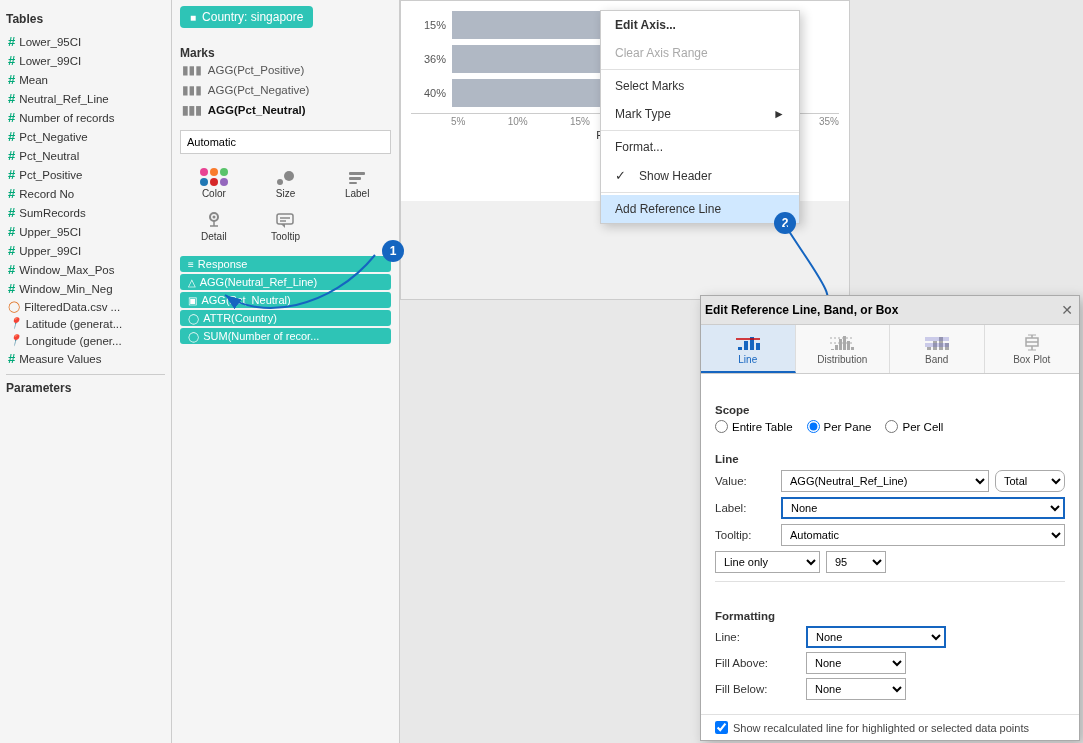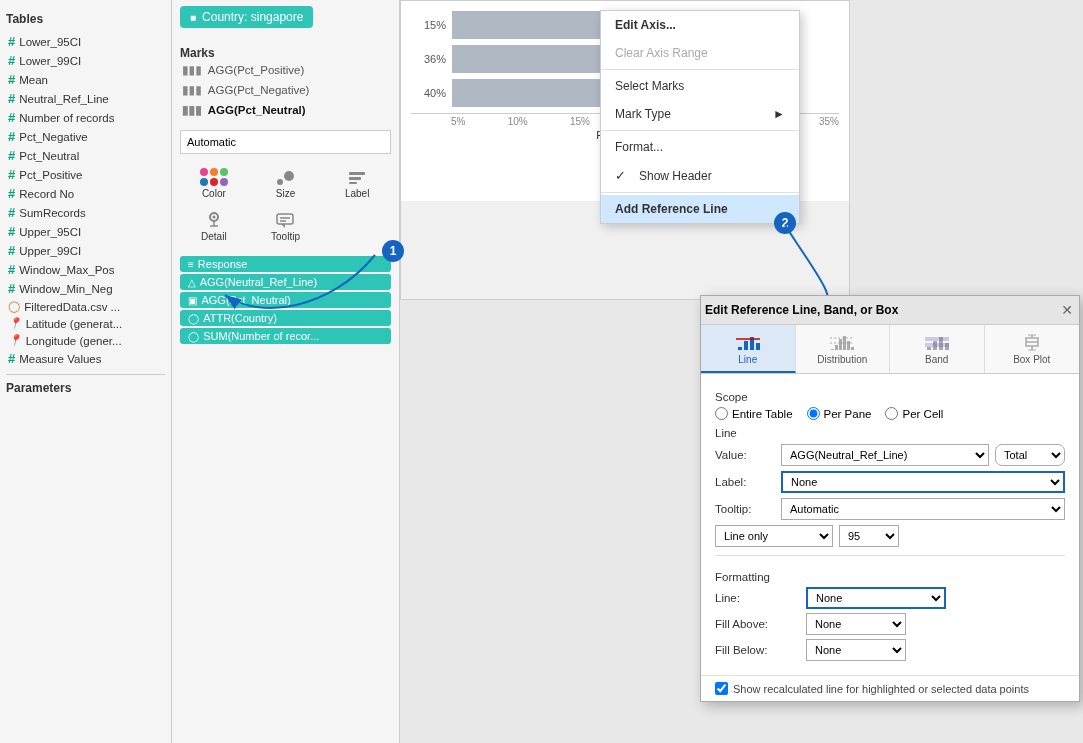--- a/index.html
+++ b/index.html
@@ -240,21 +240,21 @@
       display: flex;
       align-items: center;
       gap: 8px;
       user-select: none;
     }
     .ctx-item.disabled { color: #aaa; cursor: default; }
     .ctx-item.has-arrow { justify-content: space-between; }
     .ctx-divider { height: 1px; background: #e0e0e0; margin: 2px 0; }
     .ctx-check { color: #333; font-size: 13px; width: 16px; }
     .ctx-bold { font-weight: bold; }
-    .ctx-highlight { background: #d0e8ff; font-weight: bold; }
+    .ctx-highlight { background: #d0e8ff; }
 
     
     .badge {
       width: 22px; height: 22px;
       border-radius: 50%;
       background: #1565c0;
       color: white;
       font-size: 12px;
       font-weight: bold;
       display: flex;
@@ -321,23 +321,23 @@
       border-bottom: 2px solid #1565c0;
       color: #1565c0;
     }
 
     .dialog-body {
       padding: 10px 14px;
     }
 
     .section-label {
       font-size: 11.5px;
-      font-weight: normal;
-      color: #333;
-      margin: 7px 0 4px;
+      font-weight: bold;
+      color: #333;
+      margin: 20px 0 4px;
     }
 
     .radio-group {
       display: flex;
       gap: 14px;
       align-items: center;
       font-size: 11.5px;
     }
     .radio-group label {
       display: flex;
@@ -791,21 +791,21 @@
     </div>
 
     <div class="form-row">
       <span class="form-label">Tooltip:</span>
       <select class="form-select form-select-wide">
         <option>Automatic</option>
       </select>
     </div>
 
     <div class="form-row">
-      <select class="form-select" style="width:118px;">
+      <select class="form-select" style="width:105px;">
         <option>Line only</option>
       </select>
       <select class="form-select" style="width:60px;">
         <option>95</option>
       </select>
     </div>
 
     <div class="formatting-section">
       <div class="section-label">Formatting</div>
 

